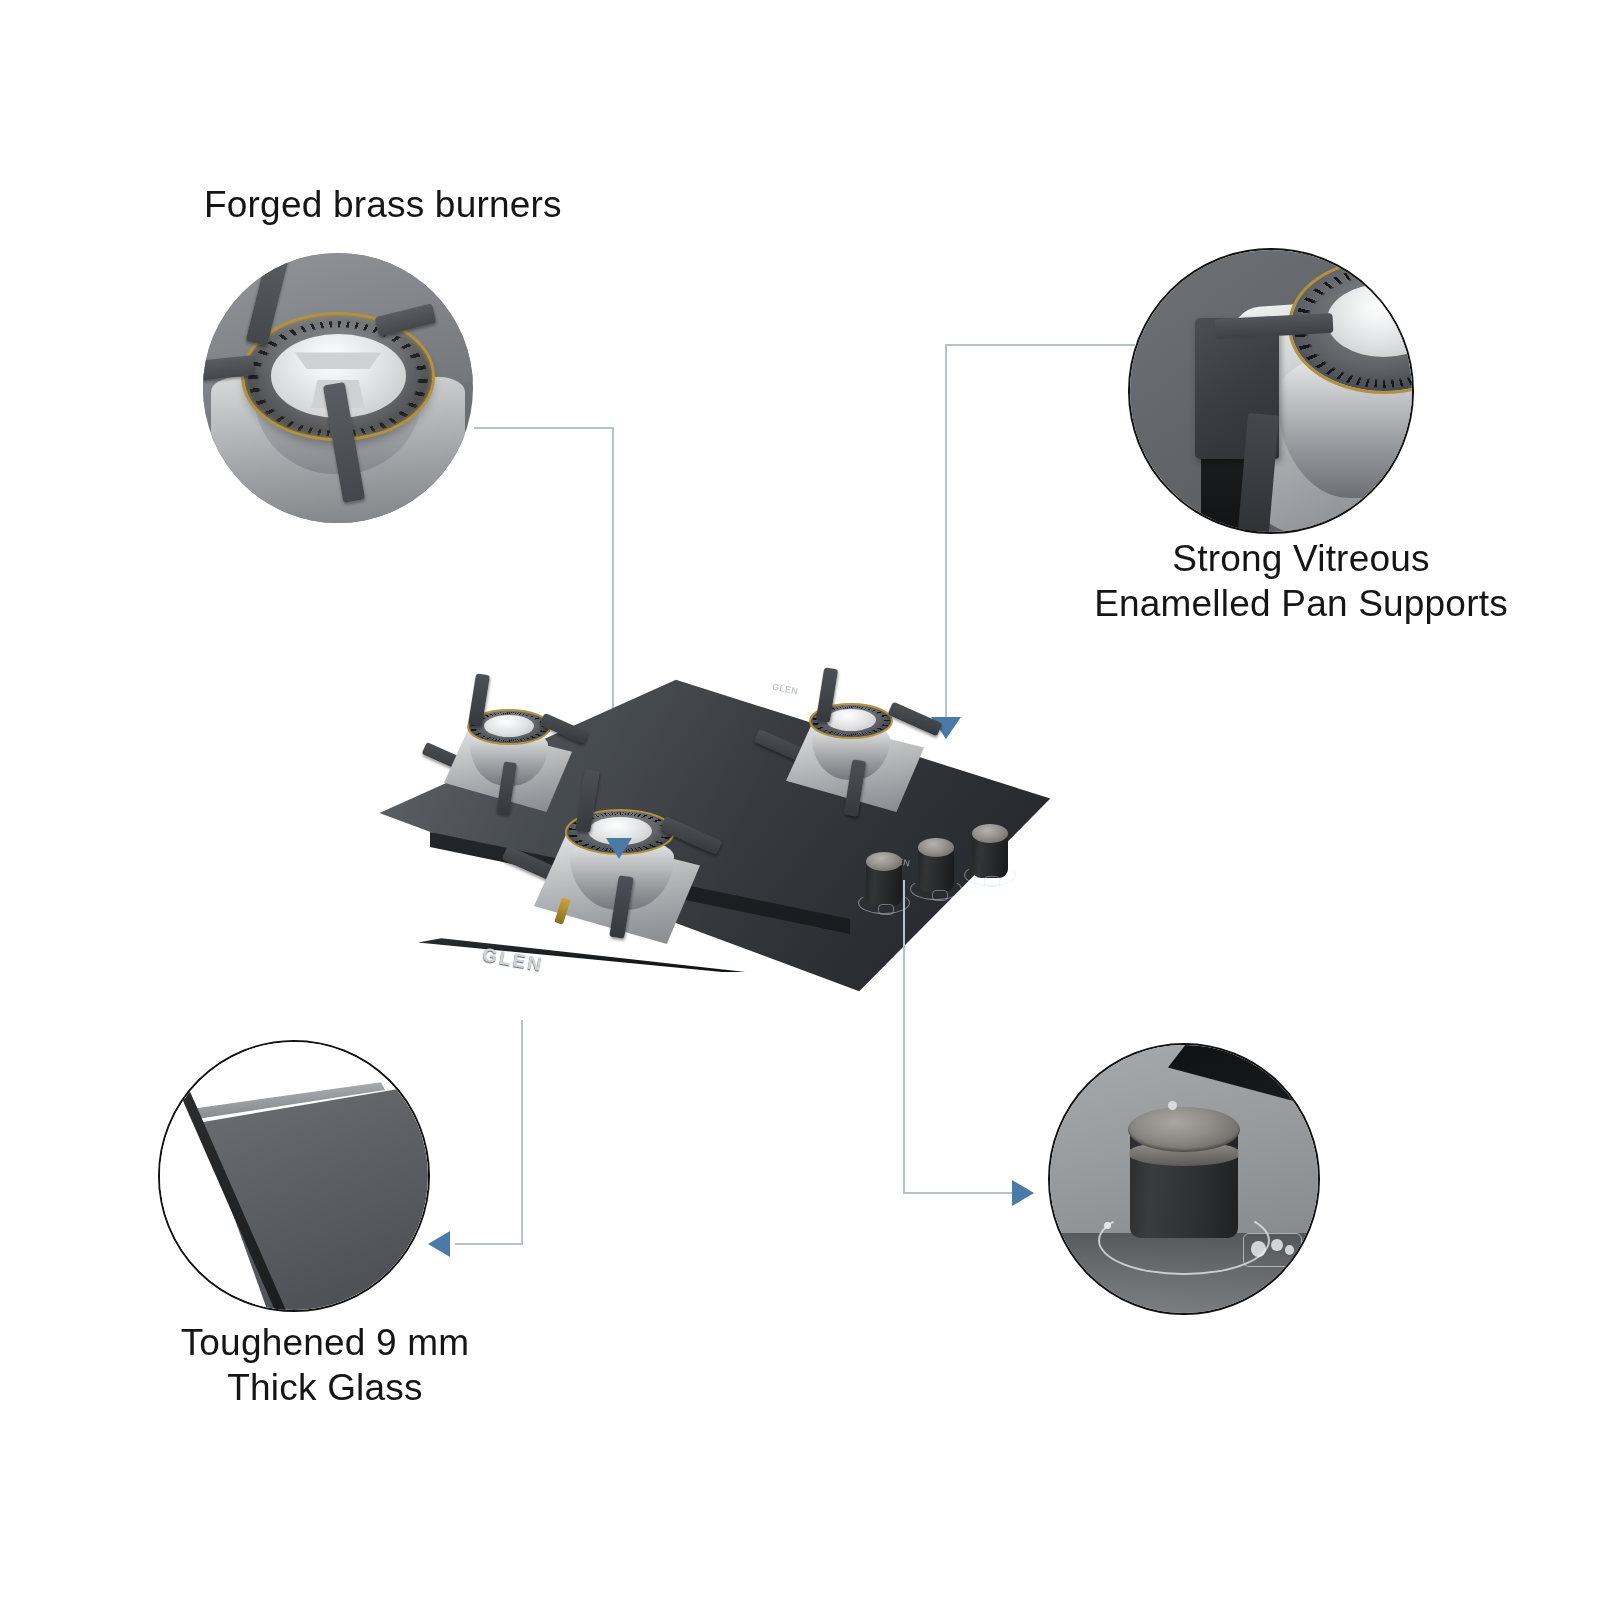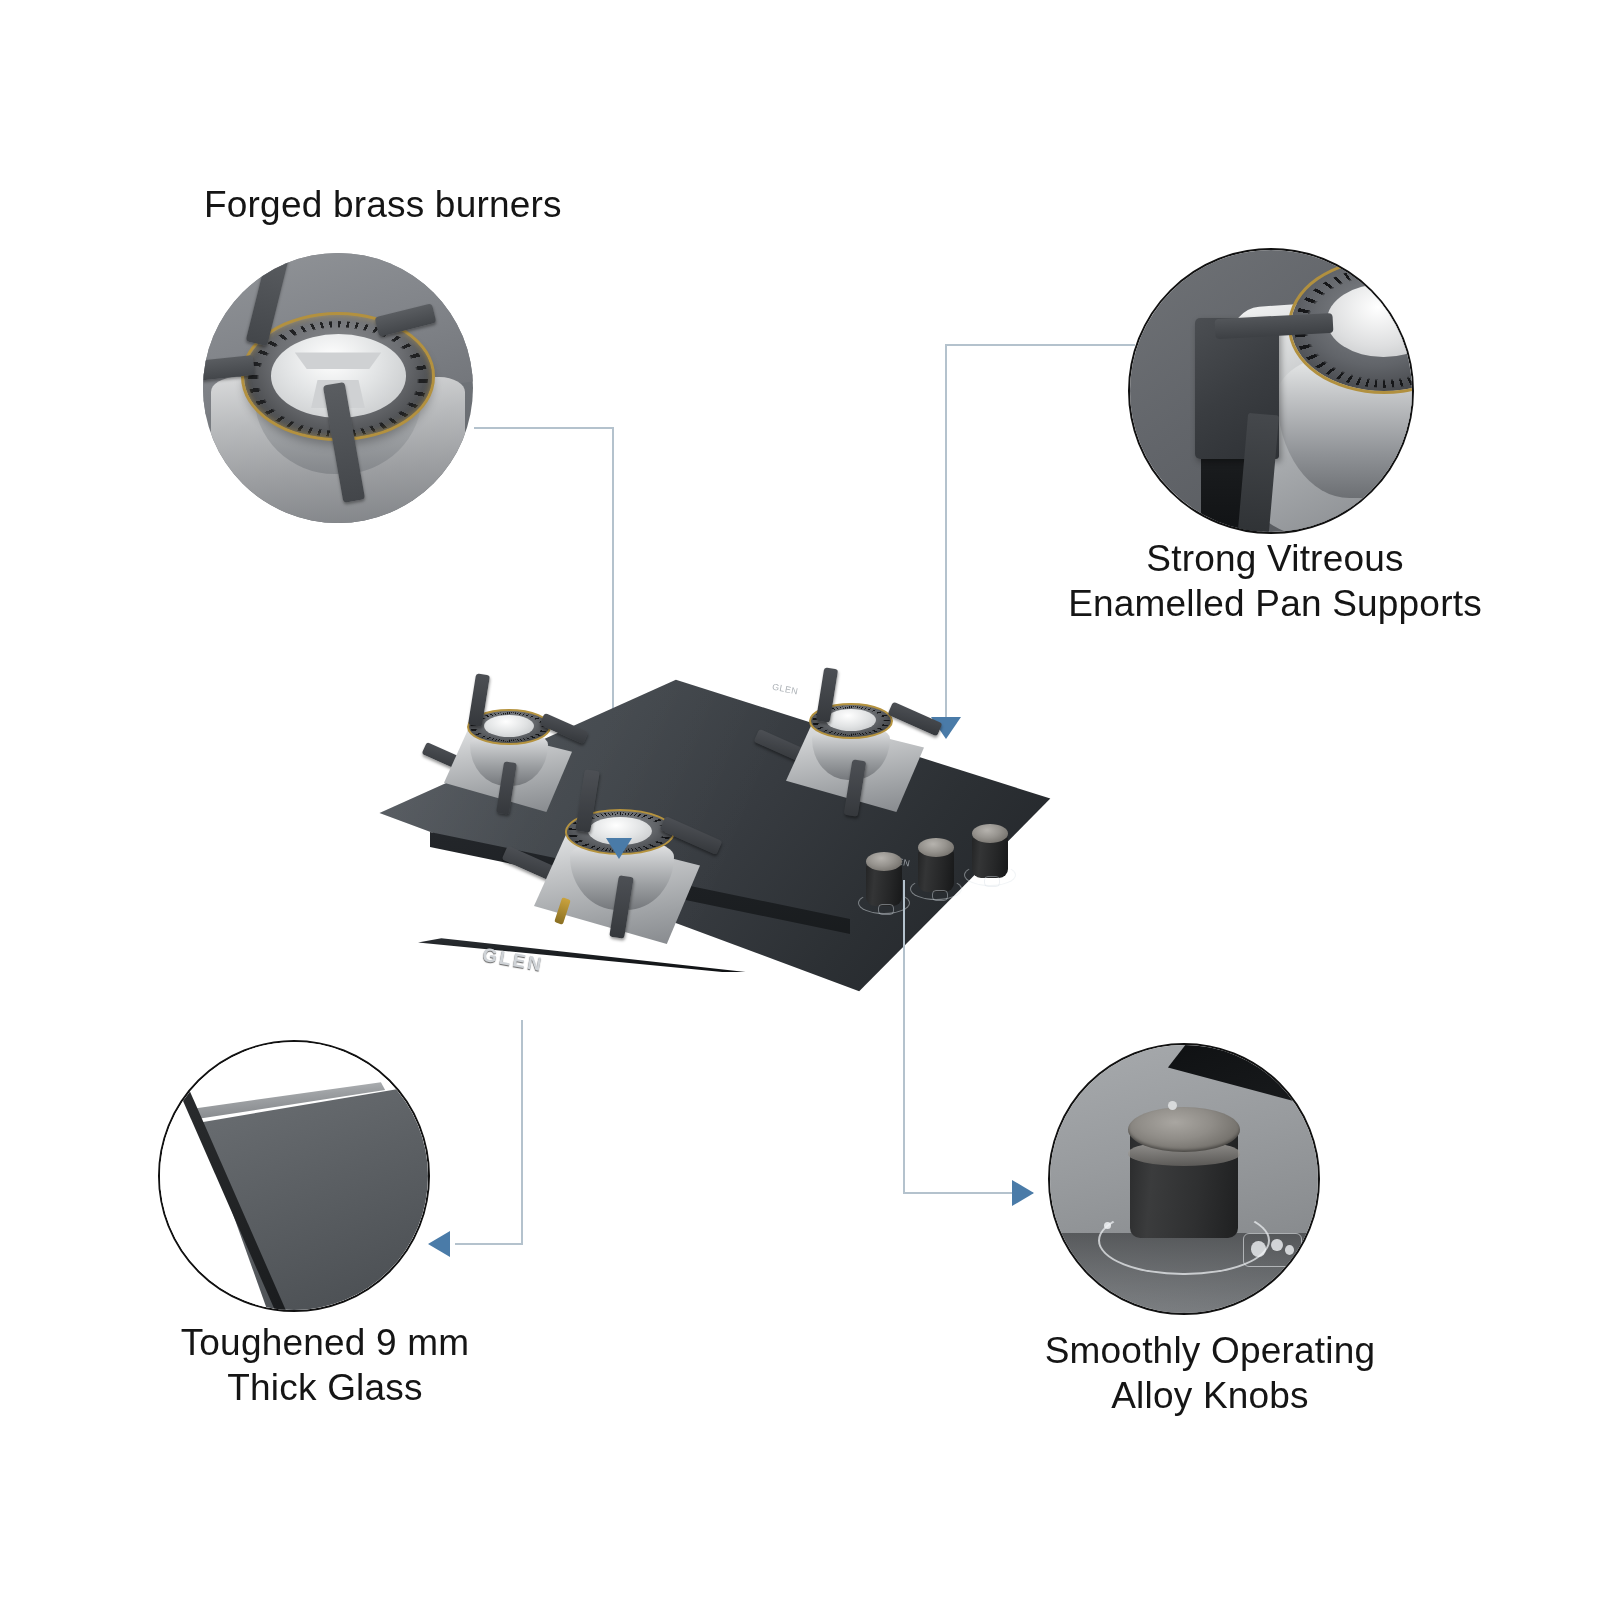--- a/index.html
+++ b/index.html
@@ -16,21 +16,21 @@
   .feature-label{
     position:absolute;
     font-size:37px;
     line-height:1.22;
     font-weight:400;
     color:#151515;
     letter-spacing:0.2px;
     white-space:pre-line;
   }
   .fl-topleft{ left:160px; top:182px; text-align:left;margin-left:44px; }
-  .fl-topright{ left:1030px; top:536px; width:490px; text-align:center; }
+  .fl-topright{ left:1056px; top:536px; width:490px; text-align:center; }
   .fl-botleft{ left:120px; top:1320px; width:410px; text-align:center; }
   .fl-botright{ left:1000px; top:1328px; width:420px; text-align:center; }
 
   
   .callout{
     position:absolute;
     border-radius:50%;
     overflow:hidden;
   }
   .callout.ring{ border:2.5px solid #111; }
@@ -586,16 +586,14 @@
       <div class="kn-toprim"></div>
       <div class="kn-top"></div>
       <div class="kn-nub"></div>
     </div>
   </div>
 
   <div class="connector v" style="left:903px; top:880px; height:314px;"></div>
   <div class="connector h" style="left:903px; top:1192px; width:130px;"></div>
   <div class="arrow right" style="left:1012px; top:1180px;"></div>
 
-  <div class="feature-label fl-botright">Smoothly Operating
-Alloy Knobs</div>
 
 </div>
 
 </body></html>

